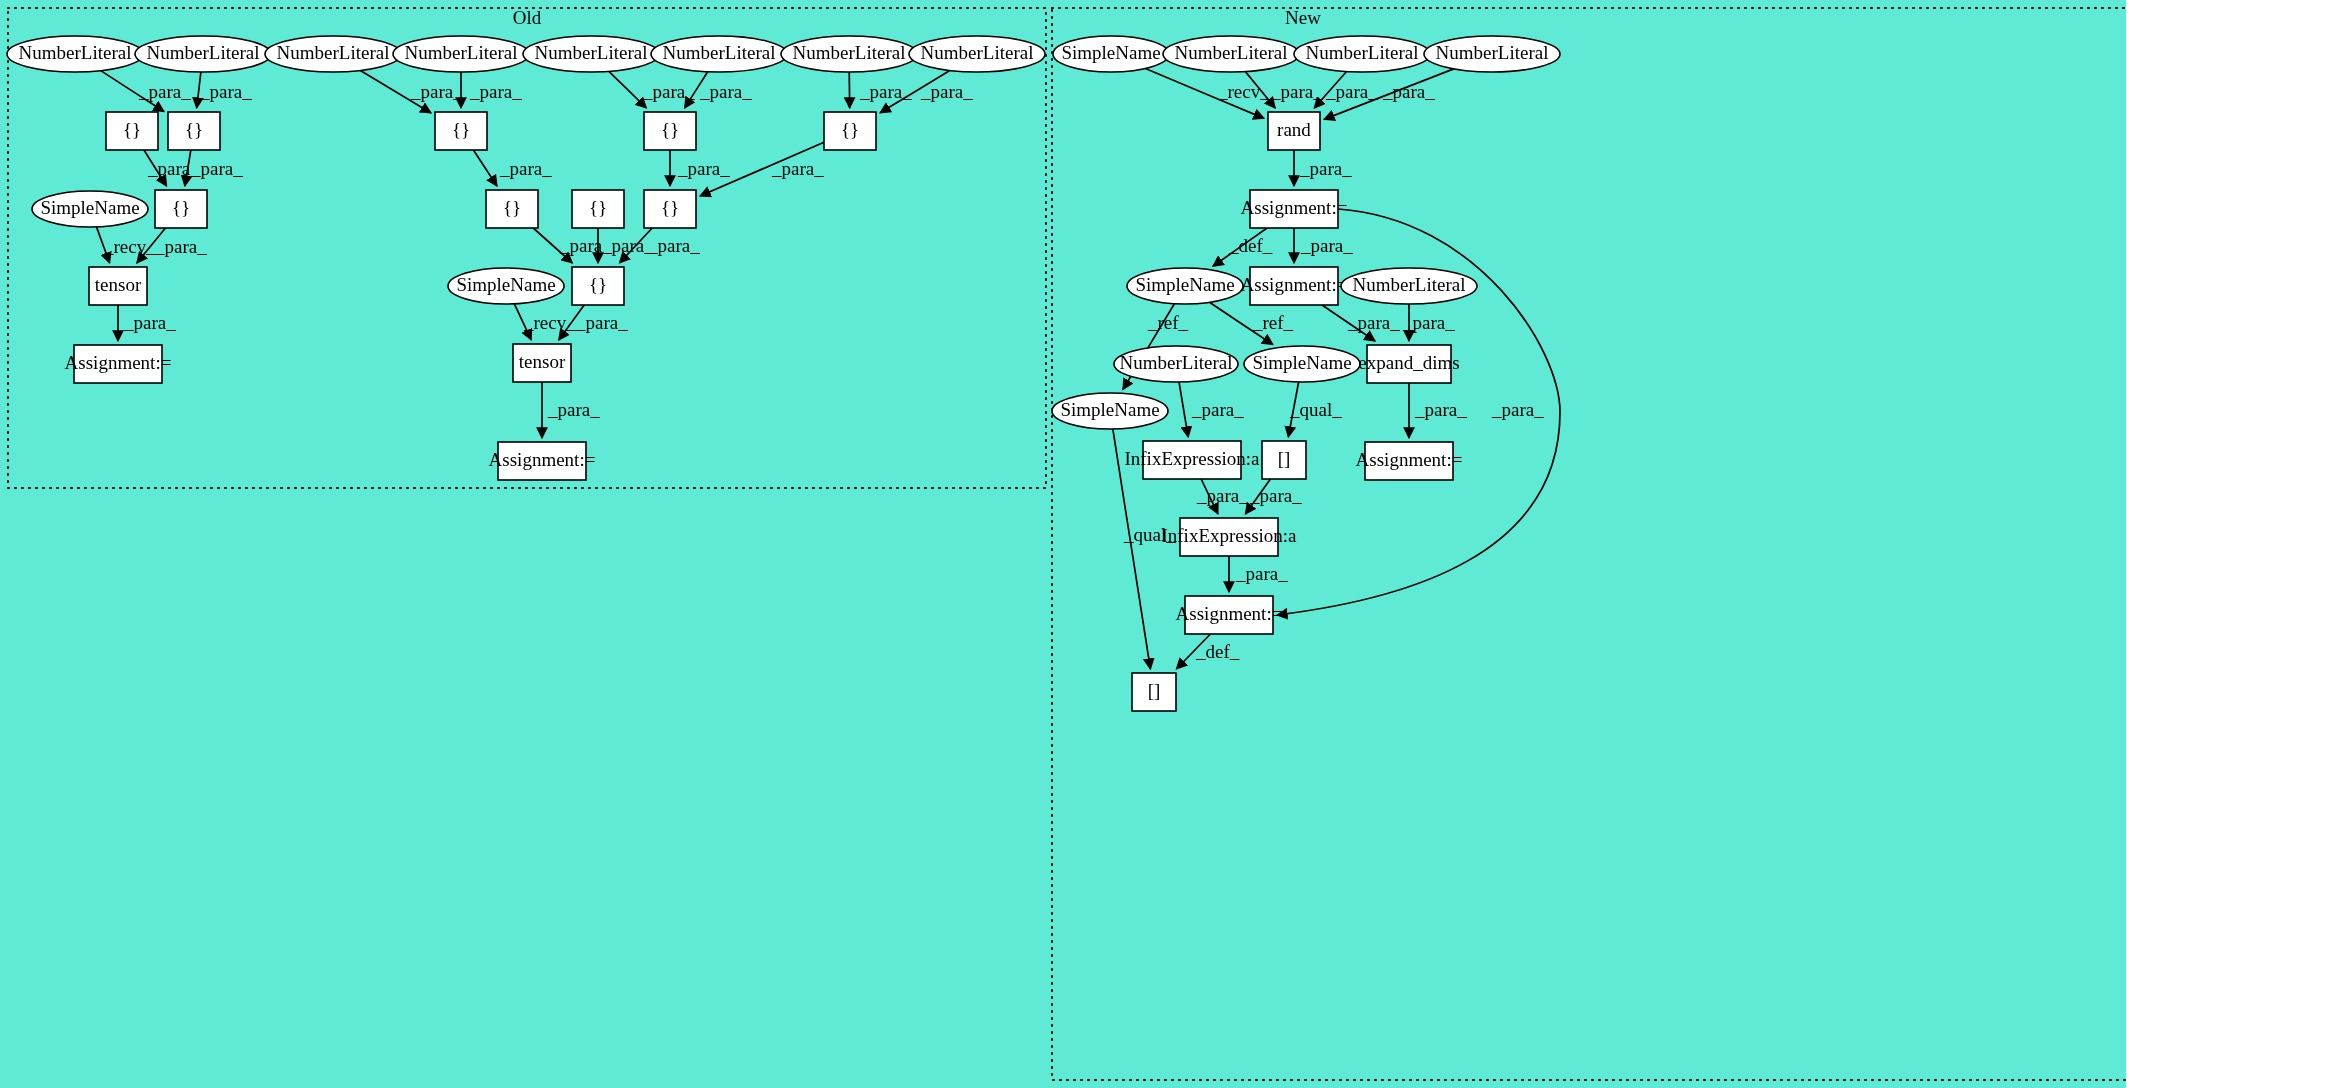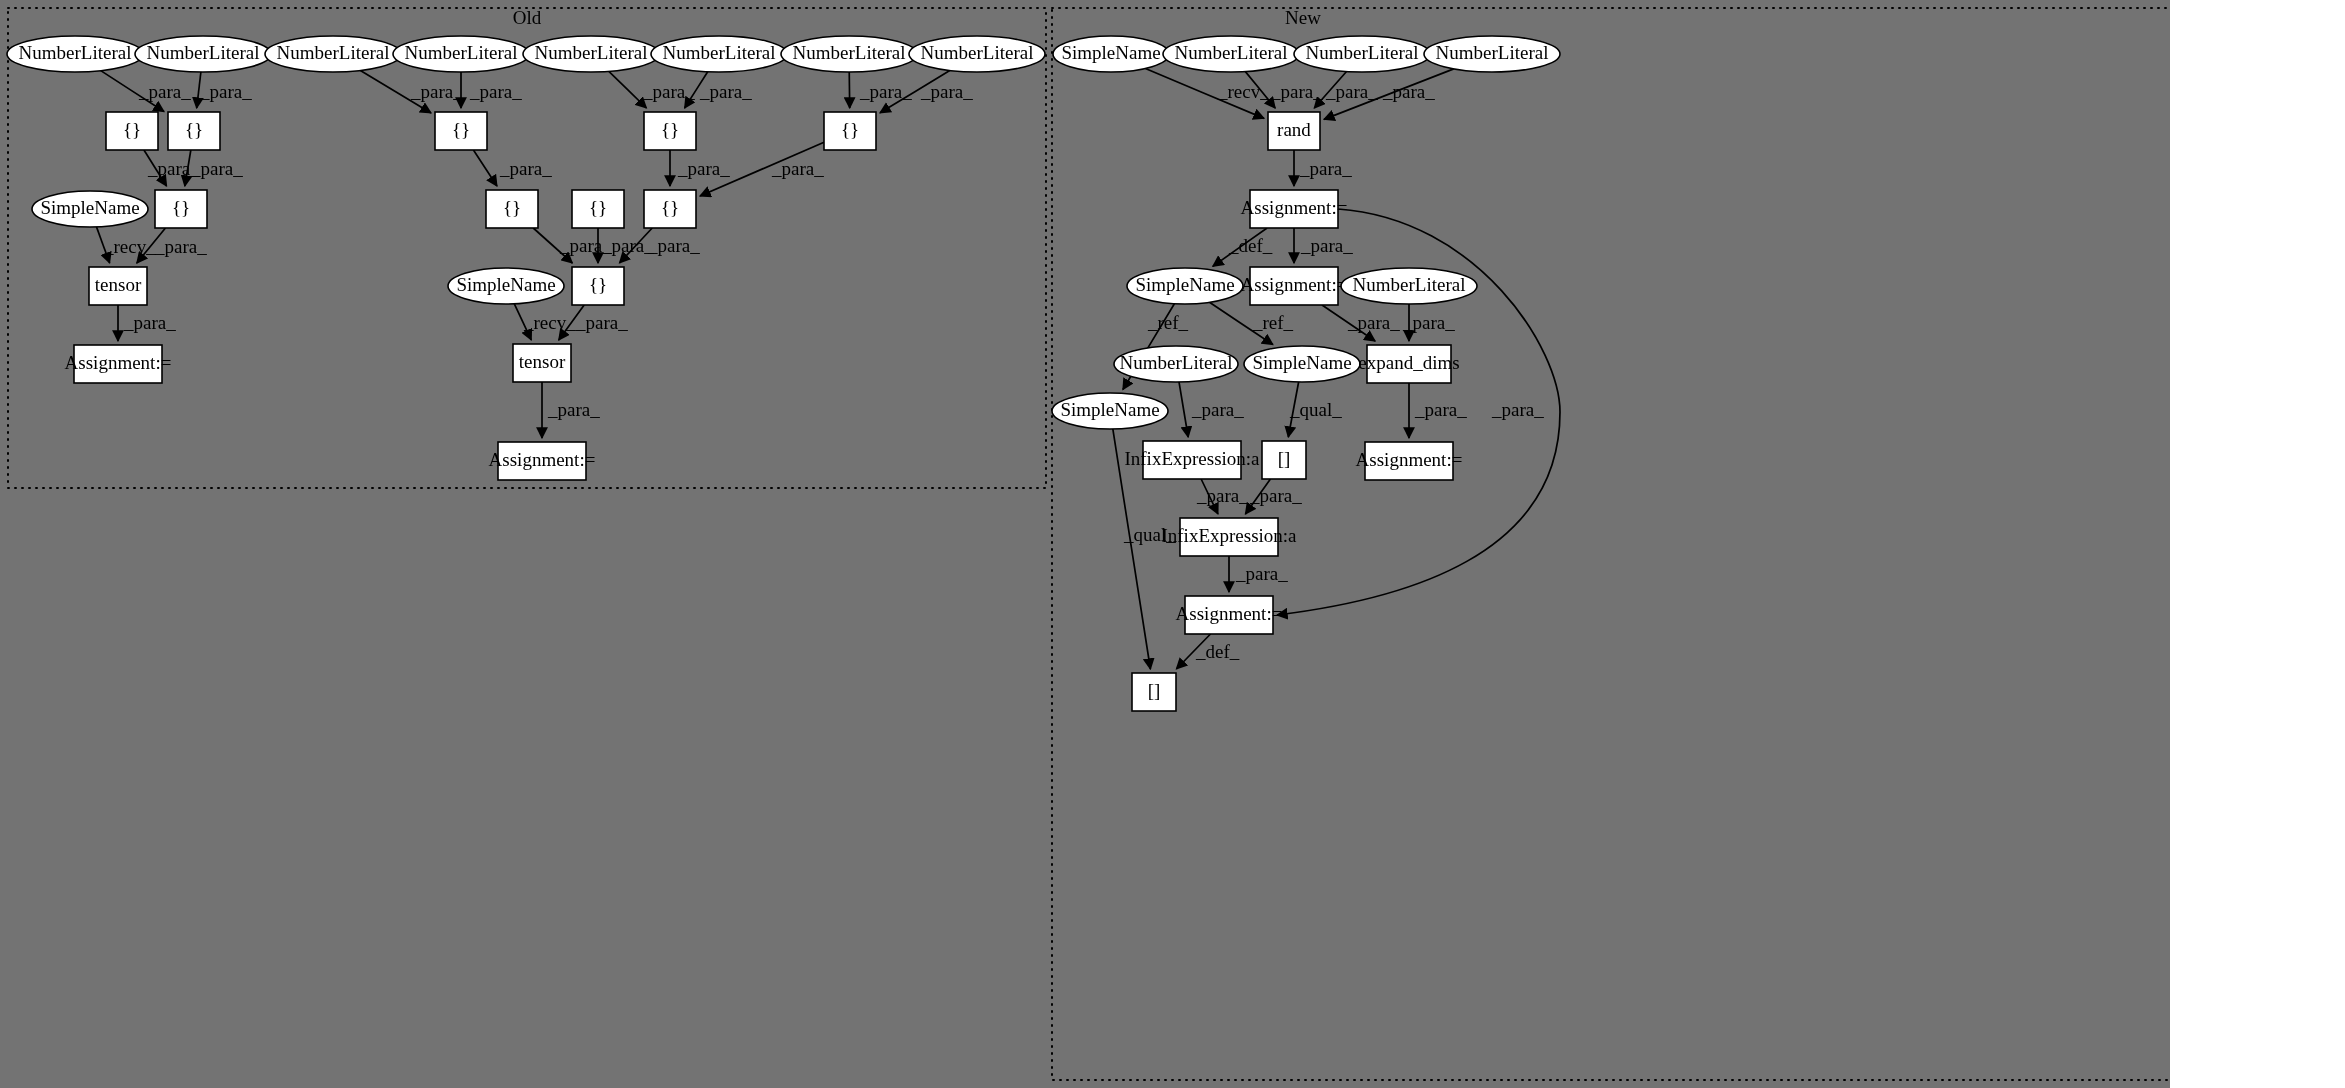--- a/index.html
+++ b/index.html
@@ -4,24 +4,23 @@
 <style>
   html, body {
     margin: 0;
     padding: 0;
     background: #ffffff;
   }
   #canvas {
     position: relative;
     width: 2126px;
     height: 1088px;
-    background: #737373;
+    background: #5eead4;
     font-family: "Liberation Serif", "DejaVu Serif", serif;
     overflow: hidden;
-    padding-left: 44px;
   }
   svg.graph {
     position: absolute;
     left: 0;
     top: 0;
     width: 2345px;
     height: 1088px;
   }
   .cluster-box {
     fill: none;

